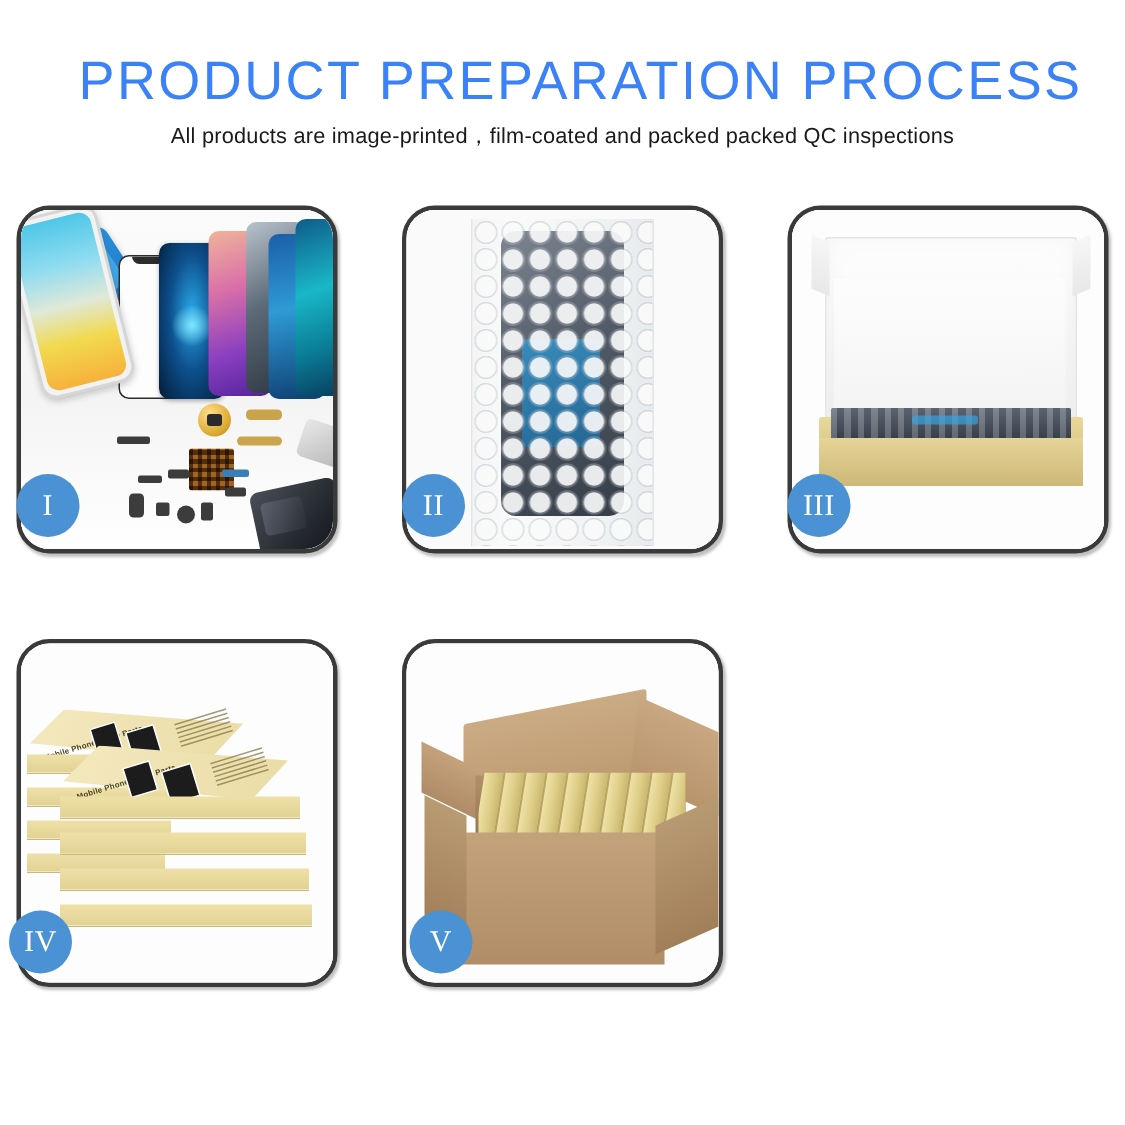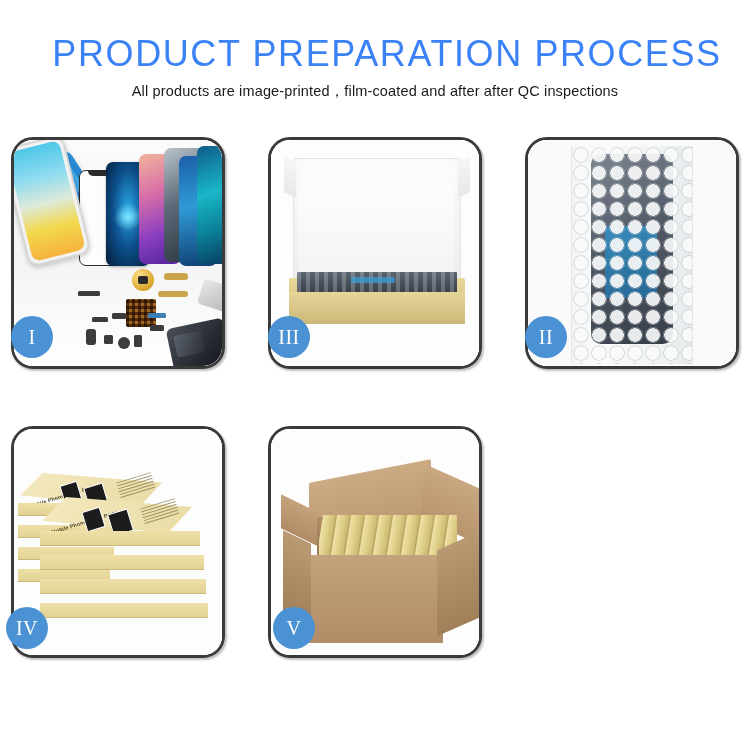--- a/index.html
+++ b/index.html
@@ -206,21 +206,21 @@
     transform:rotate(18deg);}
   .sTab{position:absolute;width:12px;height:16px;background:rgba(0,0,0,.07);}
 </style>
 </head>
 <body>
 
 <div class="page">
 
   <div class="header">
     <div class="title">PRODUCT PREPARATION PROCESS</div>
-    <div class="subtitle">All products are image-printed，film-coated and after after QC inspections</div>
+    <div class="subtitle">All products are image-printed，film-coated and packed packed QC inspections</div>
   </div>
 
   <div class="grid">
 
     <div class="panel">
       <div class="clip">
         <div class="p1bg"></div>
         <div class="ph ph-teal"></div>
         <div class="ph ph-glass"></div>
         <div class="ph ph-blue"></div>
@@ -247,39 +247,39 @@
           <div class="pt" style="left:70px;top:36px;width:18px;height:5px;background:#3a7fb5;"></div>
           <div class="pt" style="left:72px;top:48px;width:14px;height:6px;"></div>
           <div class="pt" style="left:34px;top:36px;width:14px;height:6px;"></div>
         </div>
       </div>
       <div class="badge">I</div>
     </div>
 
     <div class="panel">
       <div class="clip">
+        <div class="p2bg"></div>
+        <div class="wrapsheet"></div>
+        <div class="innerdev"></div>
+        <div class="bubbles2"></div>
+        <div class="bubbles"></div>
+      </div>
+      <div class="badge">II</div>
+    </div>
+
+    <div class="panel">
+      <div class="clip">
         <div class="p3bg"></div>
         <div class="lidback"></div>
         <div class="foam"></div>
         <div class="boxbody"></div>
         <div class="boxinner"></div>
         <div class="boxfront"></div>
       </div>
       <div class="badge">III</div>
-    </div>
-
-    <div class="panel">
-      <div class="clip">
-        <div class="p2bg"></div>
-        <div class="wrapsheet"></div>
-        <div class="innerdev"></div>
-        <div class="bubbles2"></div>
-        <div class="bubbles"></div>
-      </div>
-      <div class="badge">II</div>
     </div>
 
     <div class="panel">
       <div class="clip">
         <div class="p4bg"></div>
         <div class="stackwrap">
 
           <div class="ytop" style="left:6px;top:44px;width:142px;height:34px;
                clip-path:polygon(16% 0,100% 28%,84% 100%,0 66%);"></div>
           <div class="ylbl" style="left:14px;top:64px;transform:rotate(-17deg);">Mobile Phone Spare Parts</div>

